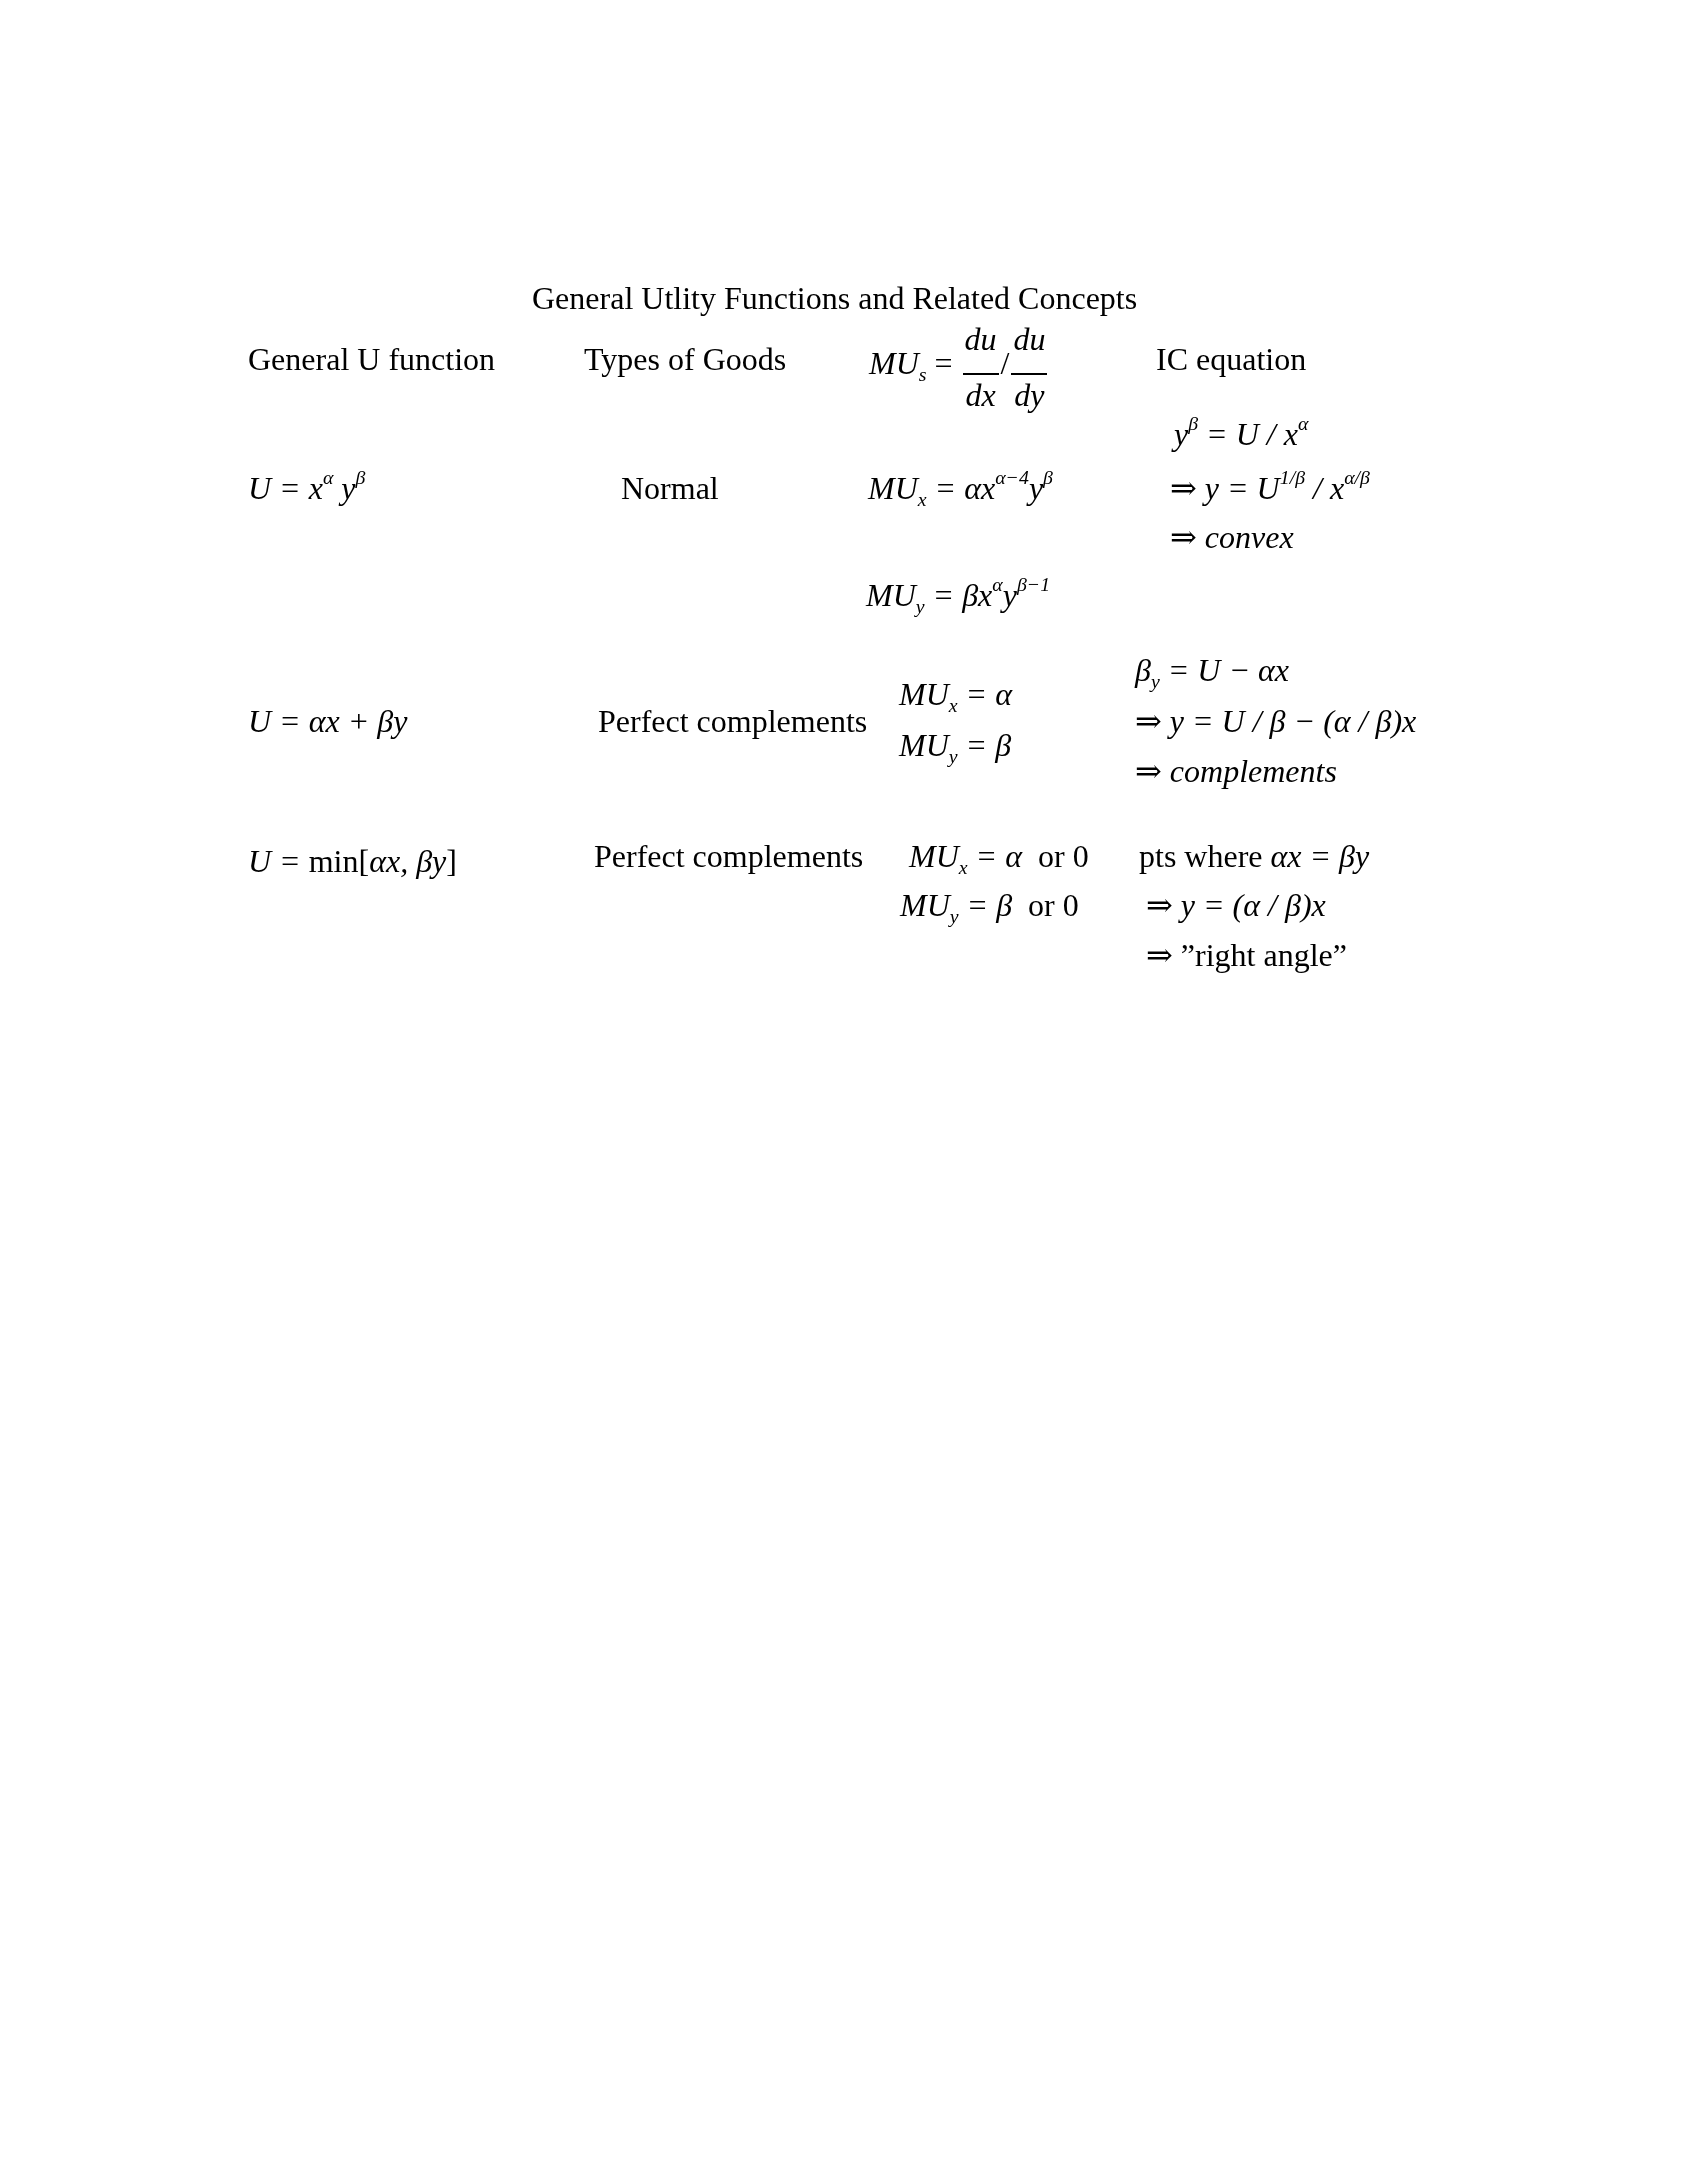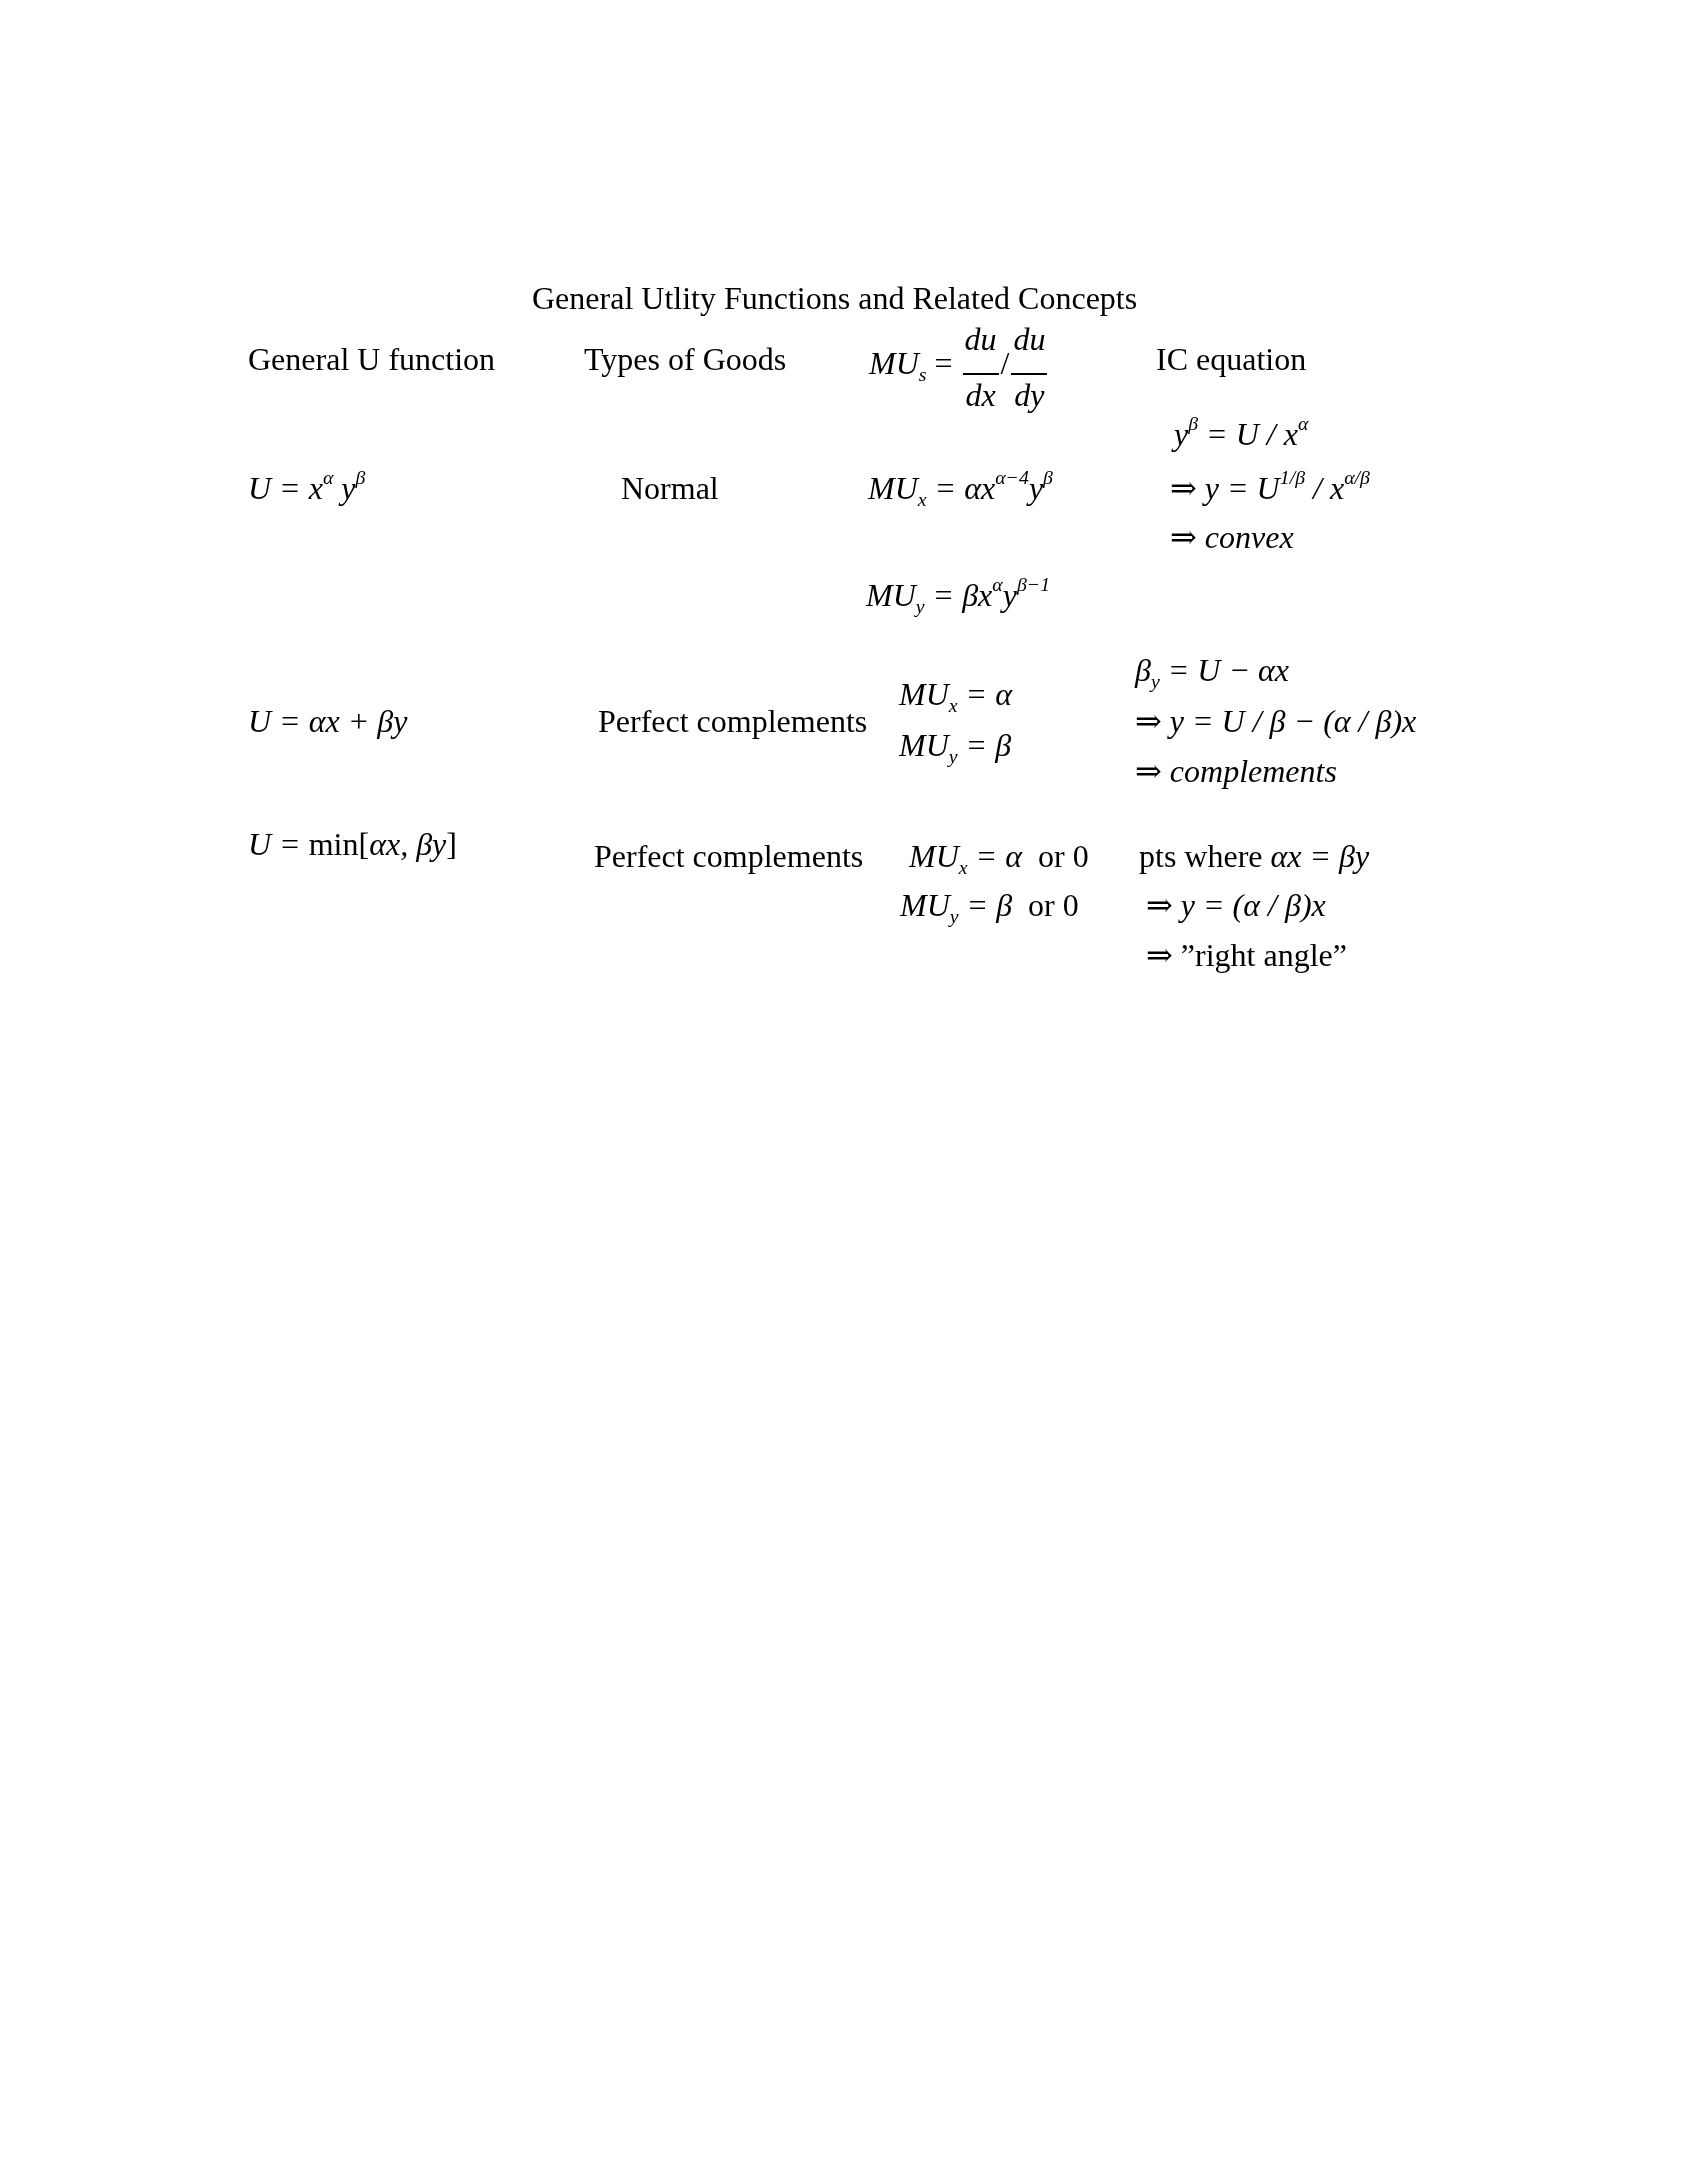--- a/index.html
+++ b/index.html
@@ -54,21 +54,21 @@
 </div>
 <div class="t m" style="left:899px; top:685px;">
   <span>MU</span><sub>y</sub><span> = β</span>
 </div>
 <div class="t m" style="left:1135px; top:610px;">
   <span>β</span><sub>y</sub><span> = U − αx</span>
 </div>
 <div class="t m" style="left:1135px; top:661px;">⇒ y = U / β − (α / β)x</div>
 <div class="t m" style="left:1135px; top:711px;">⇒ complements</div>
 
-<div class="t m" style="left:248px; top:784px;">
+<div class="t m" style="left:248px; top:801px;">
   <span>U = </span><span class="up">min[</span><span>αx, βy</span><span class="up">]</span>
 </div>
 <div class="t" style="left:594px; top:796px;">Perfect complements</div>
 <div class="t m" style="left:909px; top:796px;">
   <span>MU</span><sub>x</sub><span> = α</span><span class="up" style="white-space:pre">  or 0</span>
 </div>
 <div class="t m" style="left:900px; top:845px;">
   <span>MU</span><sub>y</sub><span> = β</span><span class="up" style="white-space:pre">  or 0</span>
 </div>
 <div class="t" style="left:1139px; top:796px;">

